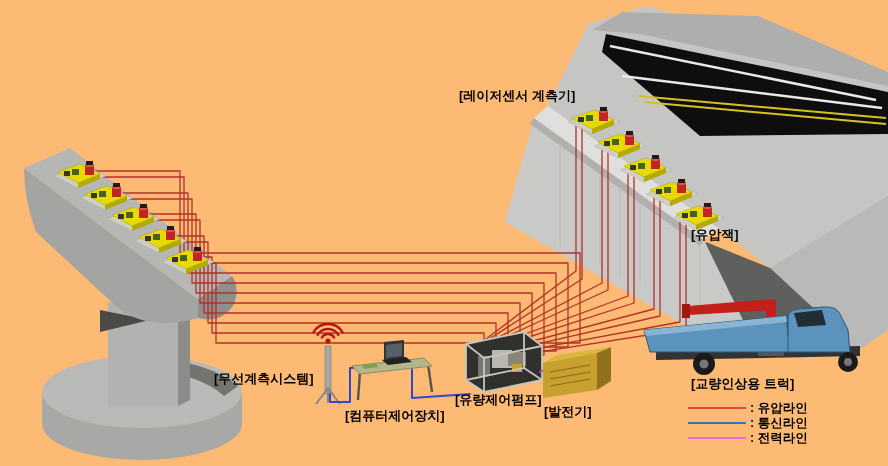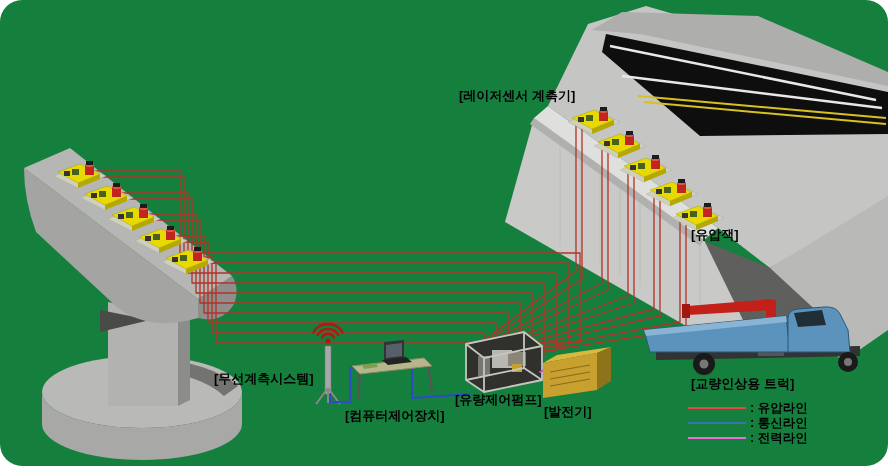--- a/index.html
+++ b/index.html
@@ -1,17 +1,17 @@
 <!DOCTYPE html>
 <html><head>
 <meta charset="utf-8">
 <style>
   html,body{margin:0;padding:0;background:#ffffff;}
-  .stage{position:relative;width:888px;height:466px;background:#15803d;overflow:hidden;
-         font-family:"Liberation Sans", sans-serif;border-radius:22px;}
+  .stage{position:relative;width:888px;height:466px;background:#fdba74;overflow:hidden;
+         font-family:"Liberation Sans", sans-serif;}
   svg text{font-family:"Liberation Sans", sans-serif;font-weight:700;fill:#000;}
   .lbl{font-size:13px;}
   .leg{font-size:12.5px;}
 </style>
 </head>
 <body>
 
 <div class="stage">
 <svg width="888" height="466" viewBox="0 0 888 466">
 

